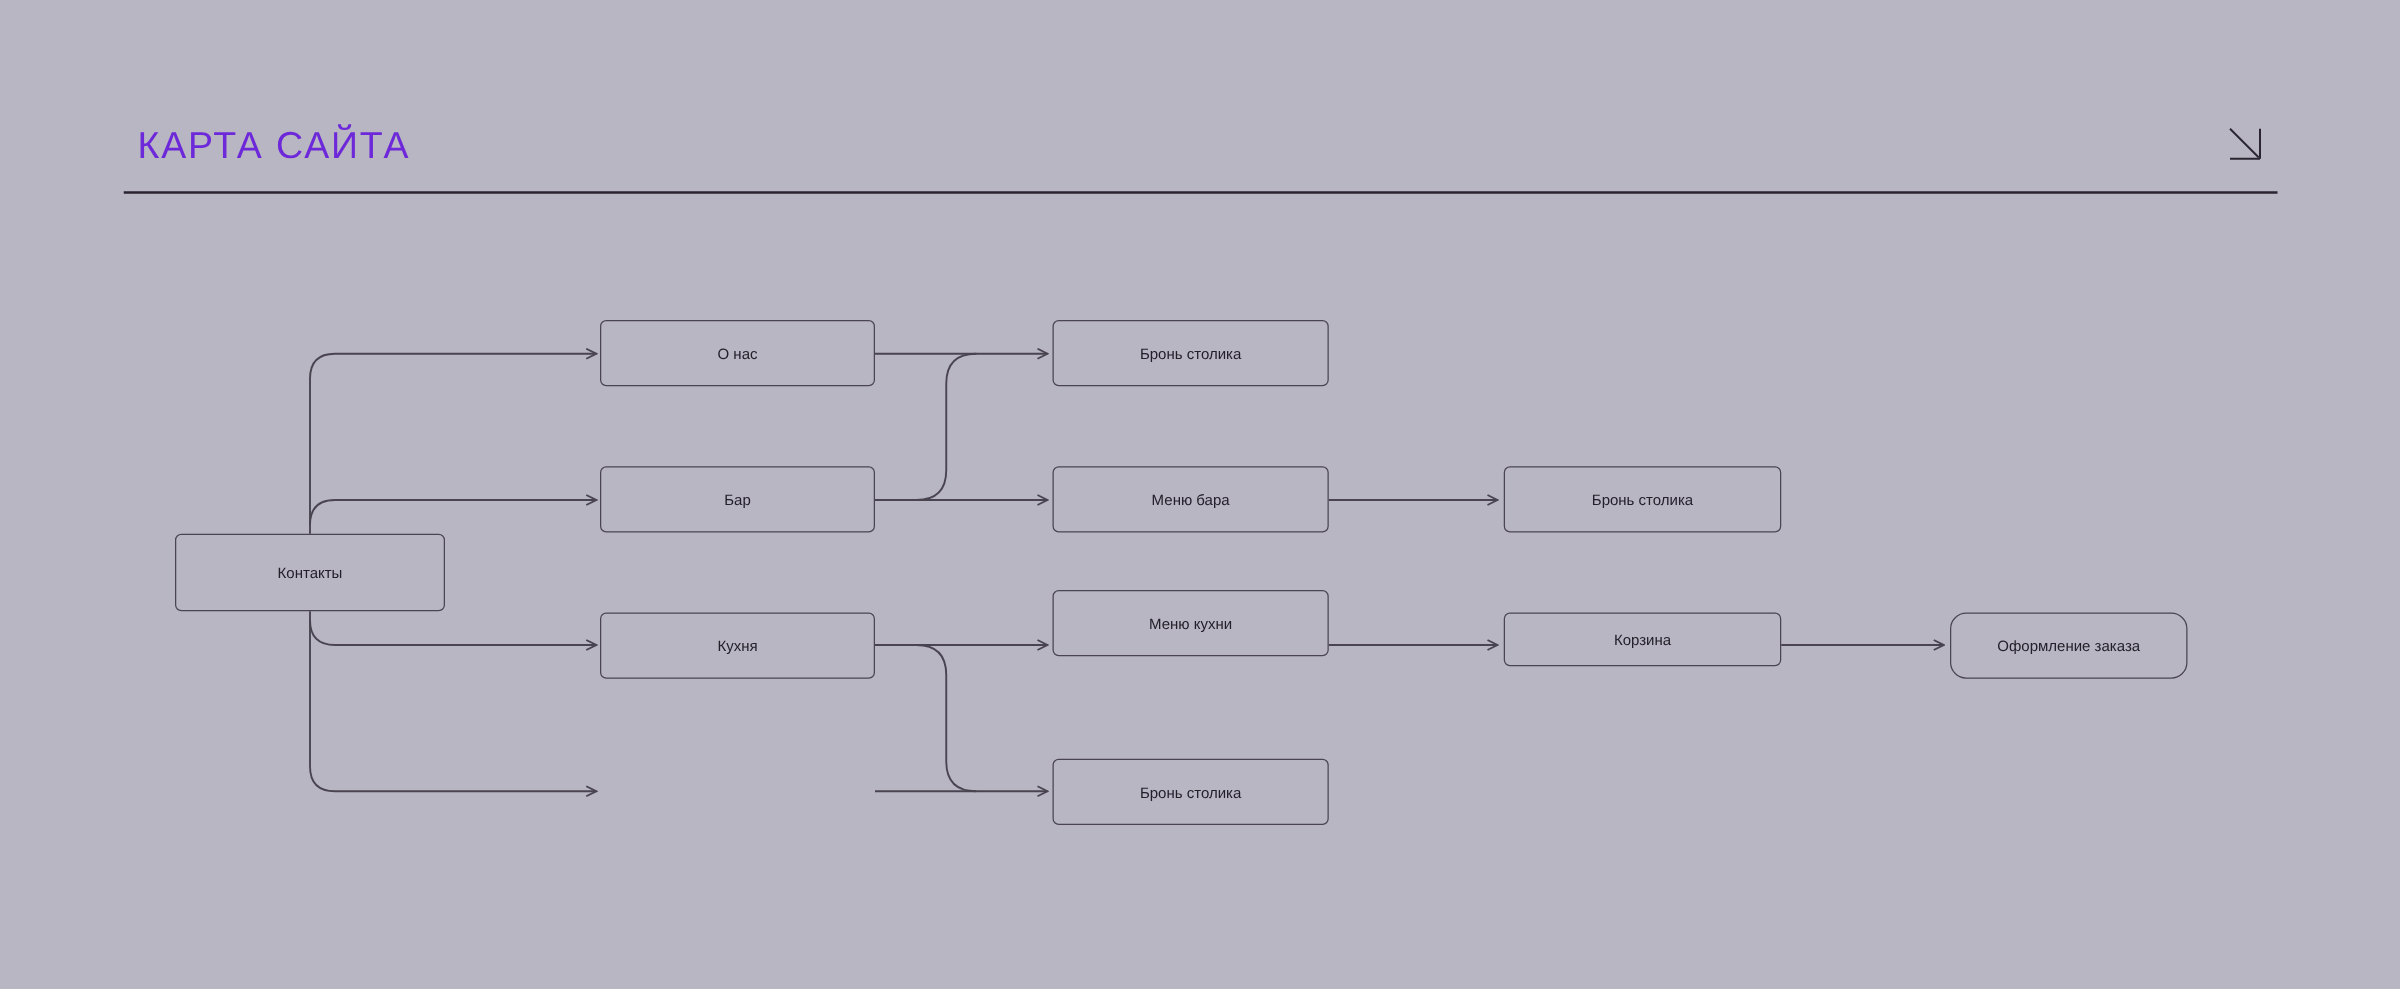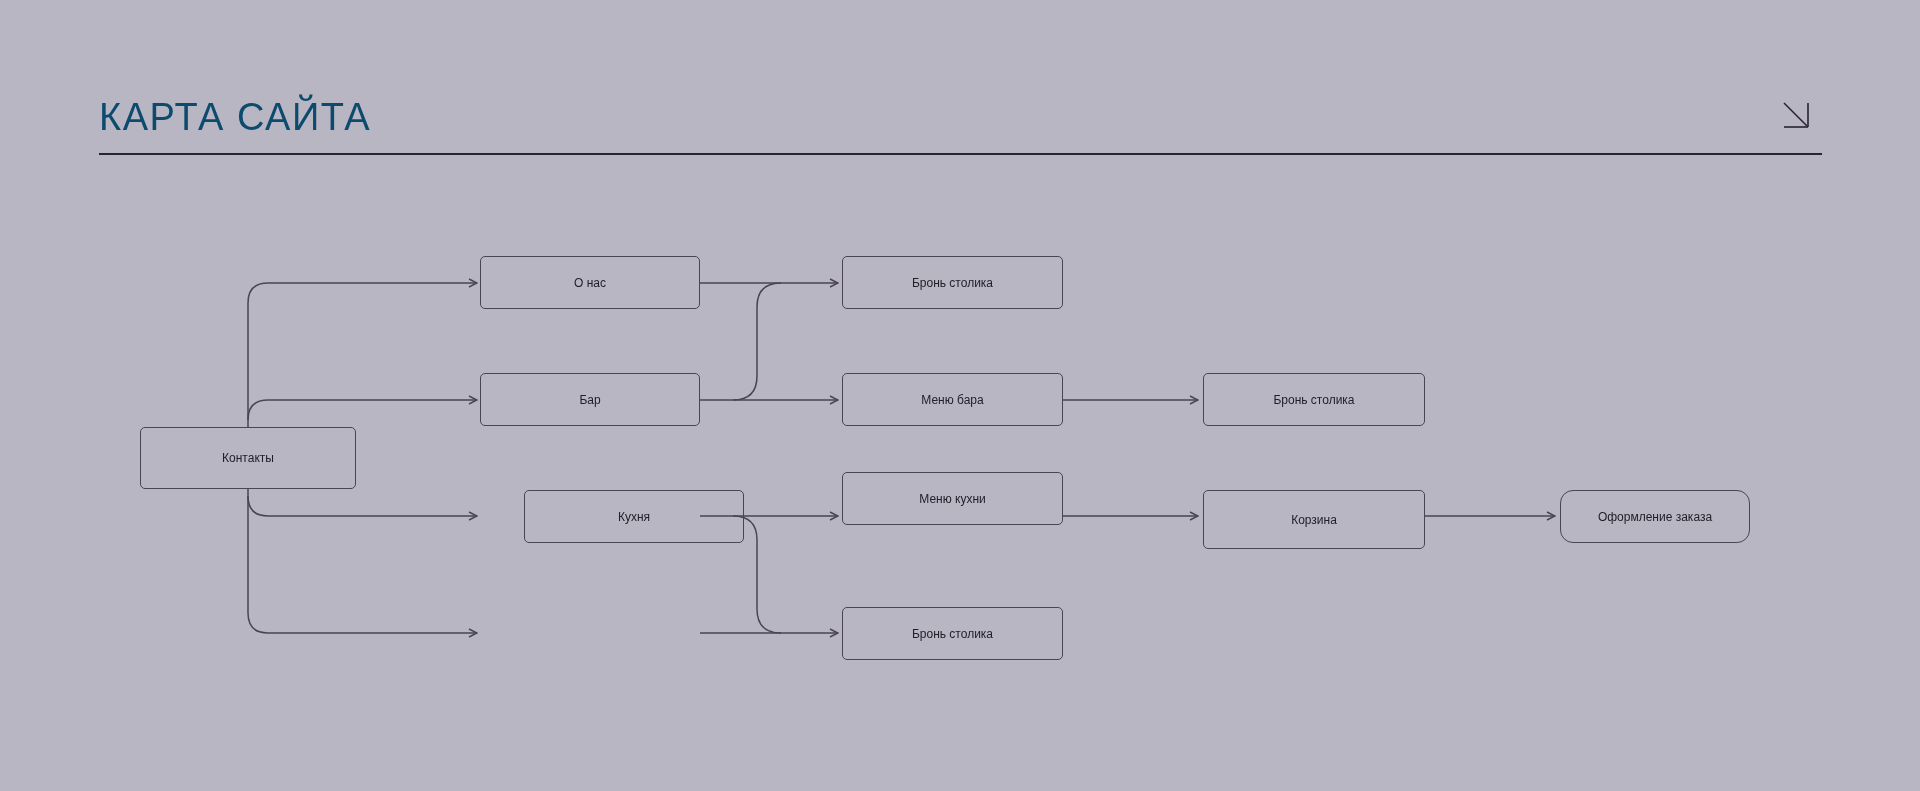--- a/index.html
+++ b/index.html
@@ -16,27 +16,27 @@
   .stage {
     position: relative;
     width: 1920px;
     height: 791px;
     background: #b8b6c3;
   }
 
   
   .page-title {
     position: absolute;
-    left: 99px;
+    left: 110px;
     top: 95px;
-    font-size: 38px;
+    font-size: 30px;
     line-height: 44px;
     letter-spacing: 1.5px;
     font-weight: 400;
-    color: #0c4a6e;
+    color: #6d28d9;
     white-space: nowrap;
   }
   .title-rule {
     position: absolute;
     left: 99px;
     top: 153px;
     width: 1723px;
     height: 2px;
     background: #2a2430;
   }
@@ -106,25 +106,25 @@
     <path d="M700,633 L838,633" marker-end="url(#arrow)"></path>
     <path d="M1063,400 L1198,400" marker-end="url(#arrow)"></path>
     <path d="M1063,516 L1198,516" marker-end="url(#arrow)"></path>
     <path d="M1425,516 L1555,516" marker-end="url(#arrow)"></path>
   </svg>
 
   <div class="node" style="left:140px;  top:427px; width:216px; height:62px;">Контакты</div>
 
   <div class="node" style="left:480px;  top:256px; width:220px; height:53px;">О нас</div>
   <div class="node" style="left:480px;  top:373px; width:220px; height:53px;">Бар</div>
-  <div class="node" style="left:480px;  top:490px; width:220px; height:53px;margin-left:44px;">Кухня</div>
+  <div class="node" style="left:480px;  top:490px; width:220px; height:53px;">Кухня</div>
 
   <div class="node" style="left:842px;  top:256px; width:221px; height:53px;">Бронь столика</div>
   <div class="node" style="left:842px;  top:373px; width:221px; height:53px;">Меню бара</div>
   <div class="node" style="left:842px;  top:472px; width:221px; height:53px;">Меню кухни</div>
   <div class="node" style="left:842px;  top:607px; width:221px; height:53px;">Бронь столика</div>
 
   <div class="node" style="left:1203px; top:373px; width:222px; height:53px;">Бронь столика</div>
-  <div class="node" style="left:1203px; top:490px; width:222px; height:59px;">Корзина</div>
+  <div class="node" style="left:1203px; top:490px; width:222px; height:43px;">Корзина</div>
 
   <div class="node" style="left:1560px; top:490px; width:190px; height:53px;border-radius:13px;">Оформление заказа</div>
 
 </div>
 
 </body></html>

